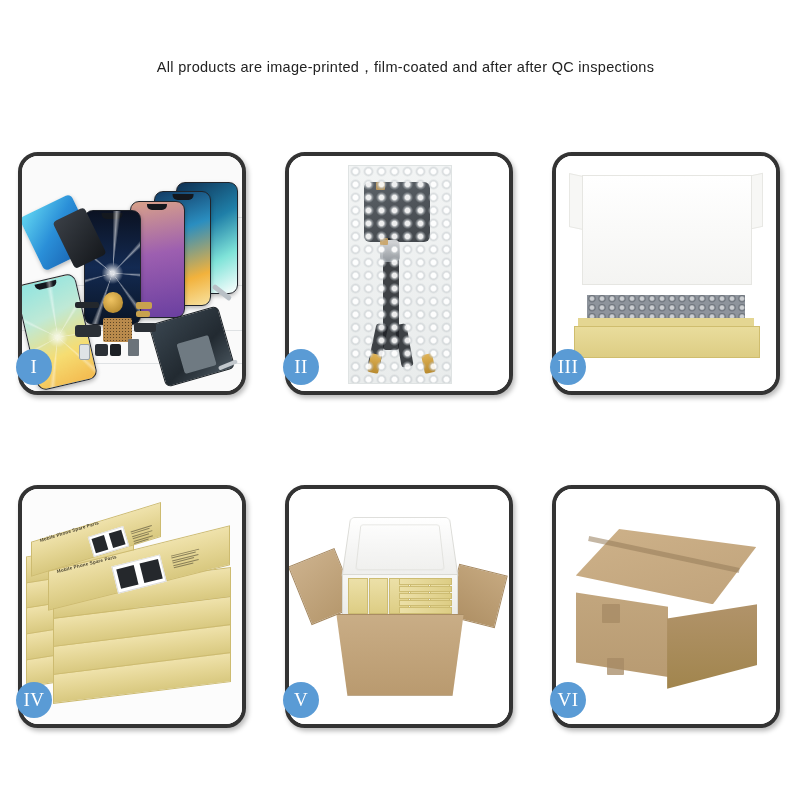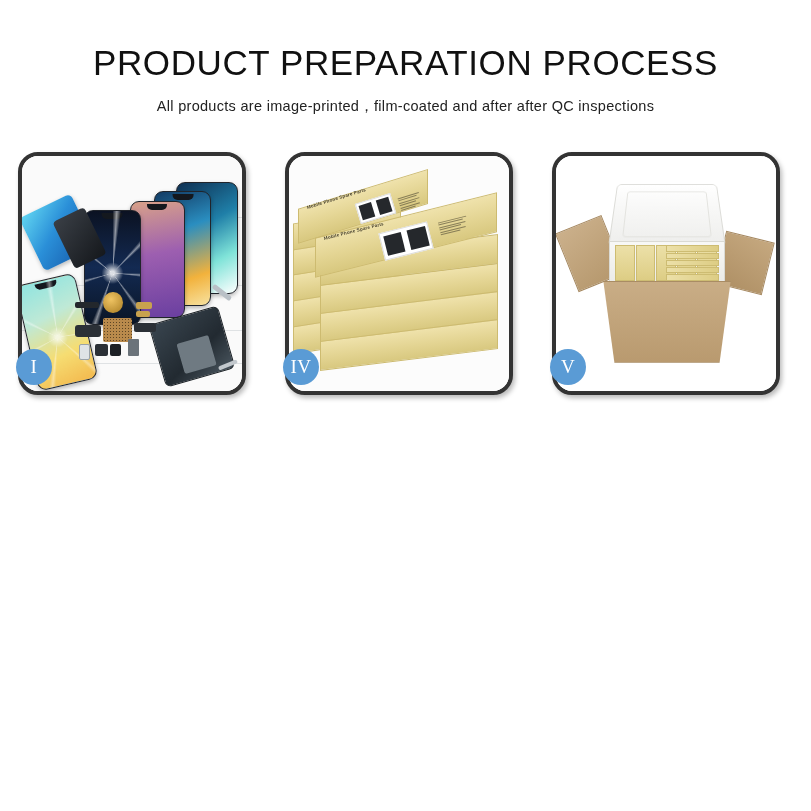--- a/index.html
+++ b/index.html
@@ -306,21 +306,20 @@
   .tape {
     position: absolute;
     background: rgba(165,137,100,0.75);
     border-radius: 1px;
   }
 </style>
 </head>
 <body>
 
 <div class="header">
-  <h1 class="page-title">PRODUCT PREPARATION PROCESS</h1>
   <p class="page-subtitle">All products are image-printed，film-coated and after after QC inspections</p>
 </div>
 
 <div class="grid">
 
   <div class="panel">
     <div class="panel-inner p1">
       <div class="shelfline" style="top:26%"></div>
       <div class="shelfline" style="top:55%"></div>
       <div class="shelfline" style="top:74%"></div>
@@ -376,21 +375,51 @@
       <div class="part" style="left:33%;top:80%;width:6%;height:5%;border-radius:2px;"></div>
       <div class="part" style="left:40%;top:80%;width:5%;height:5%;border-radius:2px;background:#1c2025;"></div>
       <div class="part" style="left:26%;top:80%;width:4%;height:6%;background:#dfe3e6;border:1px solid #9aa2a8;"></div>
       <div class="part" style="left:48%;top:78%;width:5%;height:7%;background:#6b737a;border-radius:1px;"></div>
       <div class="part" style="right:4%;top:57%;width:10%;height:2%;background:#b9c0c6;transform:rotate(38deg);"></div>
       <div class="part" style="right:2%;bottom:10%;width:9%;height:1.8%;background:#c2c8cd;transform:rotate(-22deg);"></div>
     </div>
     <div class="badge">I</div>
   </div>
 
-
+  <div class="panel">
+    <div class="panel-inner" style="background:#ffffff;">
+      <div class="bag">
+        <div class="flexpart" style="left:14%;top:7%;width:66%;height:28%;border-radius:6px;
+                    background:linear-gradient(160deg,#3a4149,#1b2026);opacity:0.82;"></div>
+        <div class="flexpart" style="left:33%;top:33%;width:16%;height:52%;opacity:0.85;"></div>
+        <div class="flexpart" style="left:30%;top:34%;width:20%;height:10%;border-radius:5px;
+                    background:linear-gradient(180deg,#e9eaec,#9aa0a6);opacity:0.9;"></div>
+        <div class="flexpart" style="left:22%;top:73%;width:12%;height:20%;transform:rotate(12deg);opacity:0.85;"></div>
+        <div class="flexpart" style="left:48%;top:73%;width:12%;height:20%;transform:rotate(-10deg);opacity:0.85;"></div>
+        <div class="goldtab" style="left:19%;bottom:4%;width:11%;height:9%;transform:rotate(12deg);"></div>
+        <div class="goldtab" style="right:16%;bottom:4%;width:11%;height:9%;transform:rotate(-12deg);"></div>
+        <div class="tapemark" style="left:26%;top:7%;width:9%;height:4%;"></div>
+        <div class="tapemark" style="left:30%;top:33%;width:8%;height:3.5%;"></div>
+        <div class="bubbles"></div>
+      </div>
+    </div>
+    <div class="badge">II</div>
+  </div>
+
+  <div class="panel">
+    <div class="panel-inner" style="background:#ffffff;">
+      <div class="lid-flapL"></div>
+      <div class="lid-flapR"></div>
+      <div class="lid-back"></div>
+      <div class="tray-content"></div>
+      <div class="tray-top"></div>
+      <div class="tray-front"></div>
+    </div>
+    <div class="badge">III</div>
+  </div>
 
   <div class="panel">
     <div class="panel-inner" style="background:#fcfcfc;">
 
       <div class="ybox" style="left:2%;top:25%;width:48%;height:11%;transform:skewY(-9deg);"></div>
       <div class="ybox" style="left:2%;top:36%;width:48%;height:11%;transform:skewY(-9deg);"></div>
       <div class="ybox" style="left:2%;top:47%;width:48%;height:11%;transform:skewY(-9deg);"></div>
       <div class="ybox" style="left:2%;top:58%;width:48%;height:11%;transform:skewY(-9deg);"></div>
       <div class="ybox" style="left:2%;top:69%;width:48%;height:11%;transform:skewY(-9deg);"></div>
 
@@ -444,14 +473,25 @@
           <div class="slab"></div>
           <div class="slab"></div>
         <div class="slab"></div>
           <div class="slab"></div>
       </div>
       <div class="carton-body"></div>
     </div>
     <div class="badge">V</div>
   </div>
 
+  <div class="panel">
+    <div class="panel-inner" style="background:#ffffff;">
+      <div class="cart-top"></div>
+      <div class="cart-seam"></div>
+      <div class="cart-front"></div>
+      <div class="cart-side"></div>
+      <div class="tape" style="left:21%;top:49%;width:8%;height:8%;"></div>
+      <div class="tape" style="left:23%;top:72%;width:8%;height:7%;"></div>
+    </div>
+    <div class="badge">VI</div>
+  </div>
 
 </div>
 
 </body></html>

